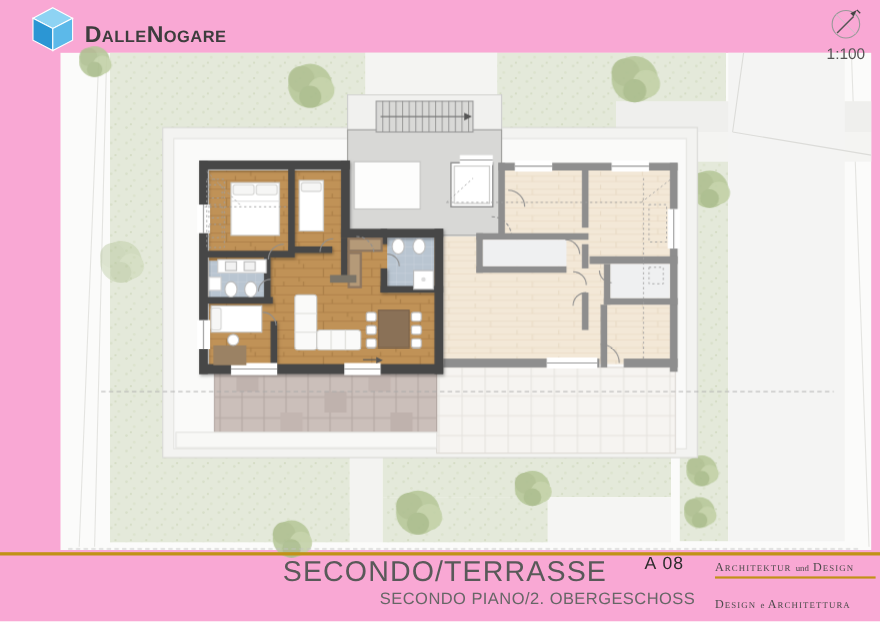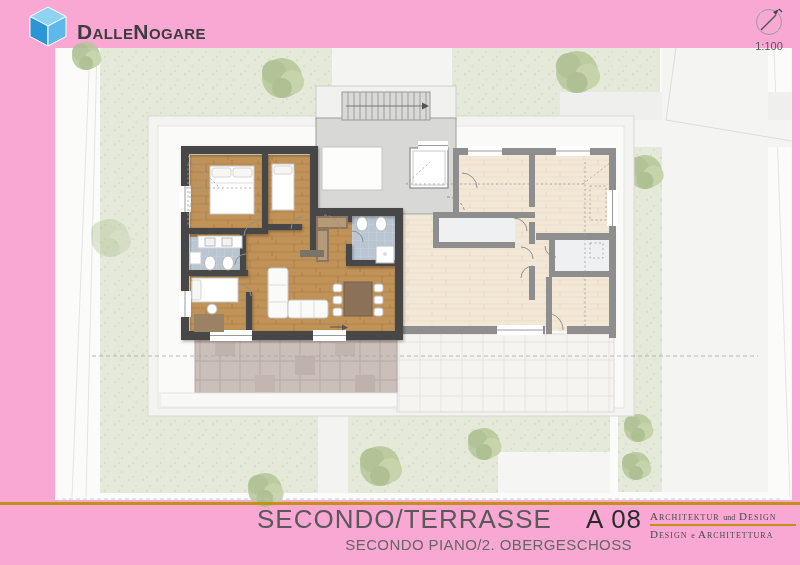--- a/index.html
+++ b/index.html
@@ -3,34 +3,34 @@
 <meta charset="utf-8">
 <style>
   html,body{margin:0;padding:0;background:#ffffff;}
   .page{position:relative;width:800px;height:565px;background:#f9a8d4;overflow:hidden;
         font-family:"Liberation Sans",sans-serif;}
   
   .logo{position:absolute;left:28px;top:6px;display:flex;align-items:center;gap:9px;}
   .brand{font-size:21px;font-weight:bold;color:#3d3d3d;letter-spacing:.4px;
          font-variant:small-caps;margin-top:10px;}
   .compass{position:absolute;left:748px;top:6px;width:42px;text-align:center;}
-  .scale-label{font-size:11px;color:#555;margin-top:-2px;}
+  .scale-label{font-size:14px;color:#555;margin-top:-2px;}
   
   .plan-svg{position:absolute;left:0;top:0;}
   
   .gold-line{position:absolute;left:0;top:502px;width:800px;height:3px;background:#C19216;}
   .f-title{position:absolute;left:257px;top:504px;font-size:26px;color:#595959;letter-spacing:1px;}
-  .f-code{position:absolute;left:586px;top:504px;font-size:26px;color:#2b2b2b;letter-spacing:1px;}
+  .f-code{position:absolute;left:586px;top:504px;font-size:16px;color:#2b2b2b;letter-spacing:1px;}
   .f-subtitle{position:absolute;left:330px;top:536px;width:302px;text-align:right;
               font-size:15px;color:#666;letter-spacing:.4px;}
   .studio{position:absolute;left:650px;top:510px;width:146px;
           font-family:"Liberation Serif",serif;color:#4a4a4a;}
   .studio .l1{font-size:11px;letter-spacing:1px;font-variant:small-caps;
               border-bottom:2px solid #C19216;padding-bottom:2px;}
-  .studio .l2{font-size:11px;letter-spacing:1px;font-variant:small-caps;padding-top:2px;}
+  .studio .l2{font-size:11px;letter-spacing:1px;font-variant:small-caps;padding-top:18px;}
   .studio .joiner{font-size:8px;letter-spacing:0;font-variant:normal;}
 </style>
 </head>
 <body>
 
 <div class="page">
 
   <svg class="plan-svg" width="800" height="565" viewBox="0 0 800 565">
     <defs>
       <pattern id="pGrass" width="14" height="14" patternUnits="userSpaceOnUse">

